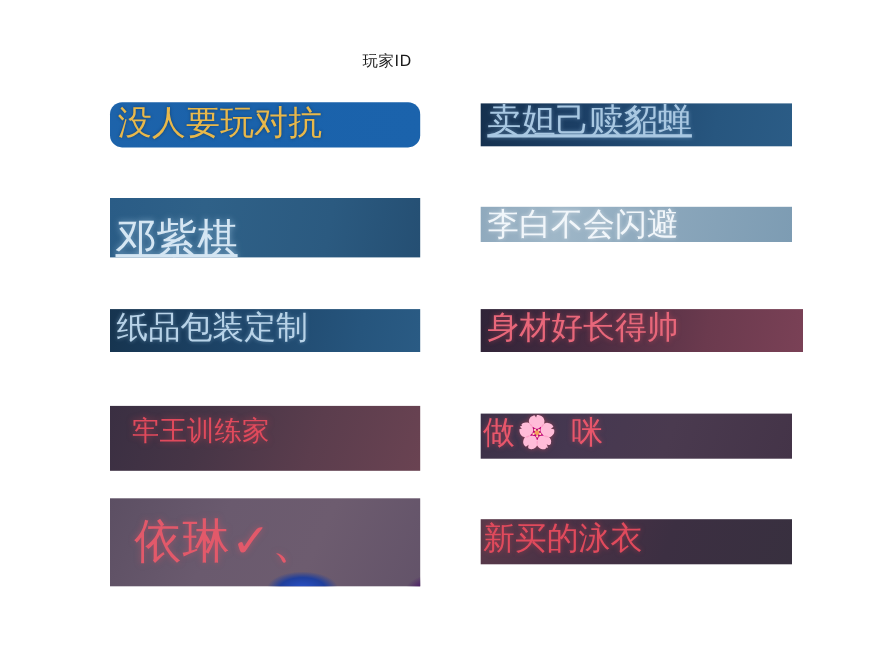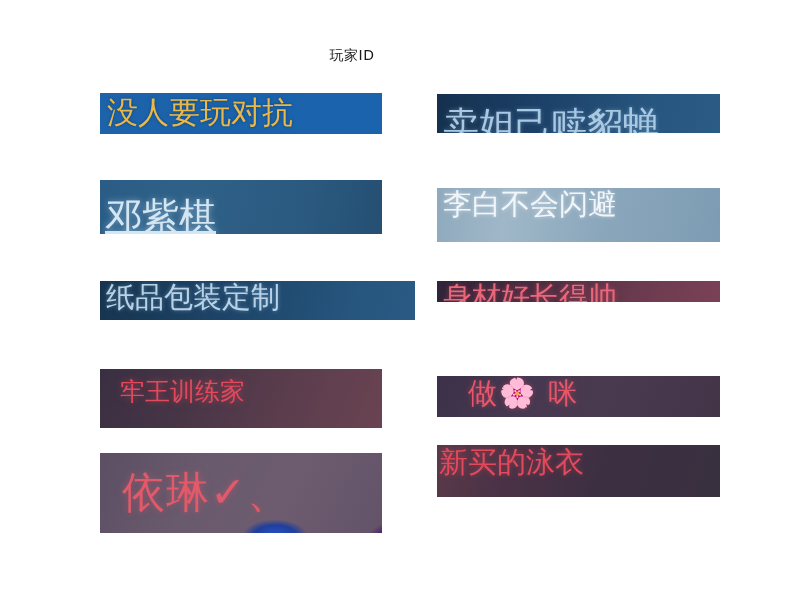--- a/index.html
+++ b/index.html
@@ -47,83 +47,85 @@
     white-space: nowrap;
     font-family: "DejaVu Sans", "Liberation Sans", sans-serif;
     font-weight: 400;
     line-height: 1;
   }
 
   
   #plate-0 {
     left: 100px; top: 93px; width: 282px; height: 41px;
     background: linear-gradient(100deg, #1d63aa 0%, #1a62ab 45%, #1b63ac 100%);
+    border-radius: 11px;
   }
   #plate-0 .label {
     left: 7px; top: 4px;
     font-size: 31px;
     color: #e8b84b;
     text-shadow: 0 0 3px rgba(0,0,0,0.35);
   }
 
   
   #plate-1 {
     left: 437px; top: 94px; width: 283px; height: 39px;
     background: linear-gradient(100deg, #15304e 0%, #1c4067 35%, #27567f 75%, #2b5c86 100%);
   }
   #plate-1 .label {
-    left: 6px; top: 13px;
-    font-size: 36px;
+    left: 6px; top: 1px;
+    font-size: 31px;
     color: #a9c8e2;
     text-shadow: 0 0 4px rgba(160,200,235,0.45);
+    text-decoration: underline;
   }
 
   
   #plate-2 {
     left: 100px; top: 180px; width: 282px; height: 54px;
     background: linear-gradient(100deg, #2a5c86 0%, #2f6188 30%, #2b5a80 70%, #254f73 100%);
   }
   #plate-2 .label {
     left: 5px; top: 18px;
     font-size: 37px;
     color: #d5e6f3;
     text-shadow: 0 0 6px rgba(190,225,250,0.6);
     text-decoration: underline;
   }
 
   
   #plate-3 {
-    left: 437px; top: 188px; width: 283px; height: 54px;
+    left: 437px; top: 188px; width: 283px; height: 32px;
     background: linear-gradient(100deg, #8fa9bd 0%, #9fb7c8 25%, #8aa6bb 60%, #7d9cb3 100%);
   }
   #plate-3 .label {
     left: 6px; top: 2px;
     font-size: 29px;
     color: #f1f6fa;
     text-shadow: 0 0 4px rgba(255,255,255,0.5);
   }
 
   
   #plate-4 {
     left: 100px; top: 281px; width: 282px; height: 39px;
     background: linear-gradient(100deg, #16344f 0%, #1d4straight 0%, #1d4468 40%, #255party 0%, #26557d 80%, #2a5b84 100%);
     background: linear-gradient(100deg, #16344f 0%, #1d4468 40%, #26557d 80%, #2a5b84 100%);
-    padding-left: 33px;
   }
   #plate-4 .label {
     left: 6px; top: 2px;
     font-size: 29px;
     color: #b8d3e8;
     text-shadow: 0 0 4px rgba(170,210,240,0.45);
   }
 
   
   #plate-5 {
-    left: 437px; top: 281px; width: 283px; height: 21px;
+    left: 437px; top: 281px; width: 283px; height: 39px;
     background: linear-gradient(100deg, #2f2438 0%, #4a2c41 35%, #6b3a4e 70%, #7a4156 100%);
+    padding-left: 10px;
   }
   #plate-5 .label {
     left: 6px; top: 2px;
     font-size: 29px;
     color: #e8677a;
     text-shadow: 0 0 5px rgba(230,80,100,0.5);
   }
 
   
   #plate-6 {
@@ -141,42 +143,41 @@
   #plate-7 {
     left: 437px; top: 376px; width: 283px; height: 41px;
     background: linear-gradient(110deg, #3c3148 0%, #463851 30%, #4a3a4f 60%, #443448 100%);
   }
   #plate-7 .label {
     left: 2px; top: 3px;
     font-size: 29px;
     color: #e8566b;
     text-shadow: 0 0 5px rgba(230,75,95,0.5);
     letter-spacing: 2px;
-    margin-left: 29px;
   }
 
   
   #plate-8 {
     left: 100px; top: 453px; width: 282px; height: 80px;
     background:
       radial-gradient(ellipse 46px 22px at 175px 82px, #2a52c8 0%, #203f9c 45%, rgba(60,60,110,0) 70%),
       radial-gradient(ellipse 44px 22px at 300px 84px, #6a2f8e 0%, #4e2268 45%, rgba(60,50,90,0) 72%),
       linear-gradient(115deg, #5c4f63 0%, #6a5a6e 35%, #6d5c6f 65%, #635369 100%);
   }
   #plate-8 .label {
     left: 22px; top: 18px;
     font-size: 43px;
     color: #e2596a;
     text-shadow: 0 0 6px rgba(225,85,105,0.5);
     letter-spacing: 1px;
   }
 
   
   #plate-9 {
-    left: 437px; top: 445px; width: 283px; height: 52px;
+    left: 437px; top: 472px; width: 283px; height: 41px;
     background: linear-gradient(110deg, #5a3a4a 0%, #4b3246 25%, #3c2f42 60%, #38303f 100%);
   }
   #plate-9 .label {
     left: 2px; top: 3px;
     font-size: 29px;
     color: #e04a5c;
     text-shadow: 0 0 5px rgba(225,65,85,0.5);
   }
 </style>
 </head>

